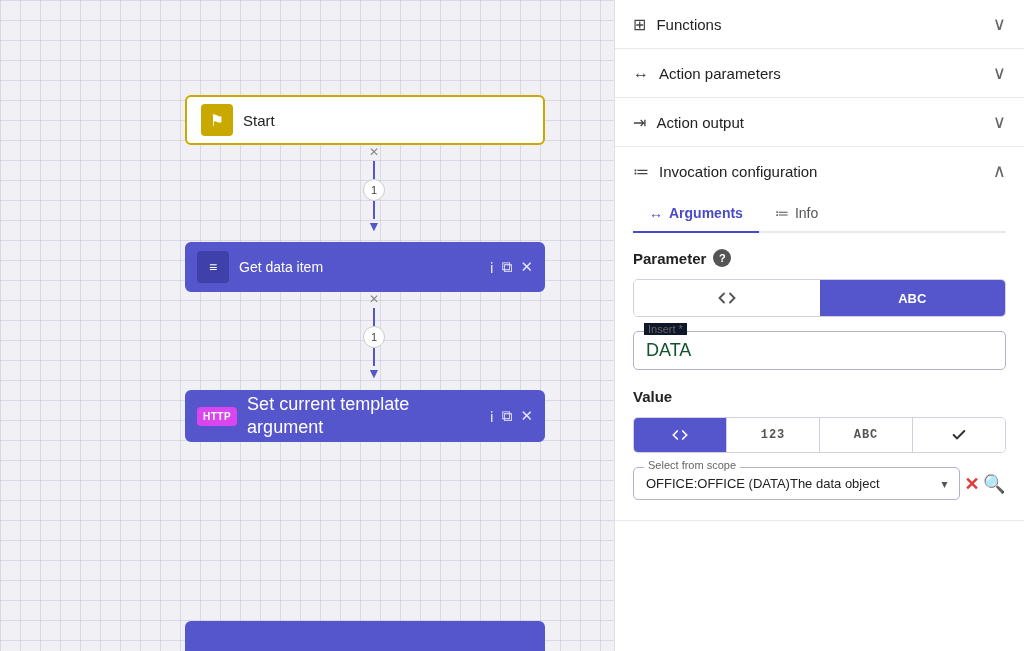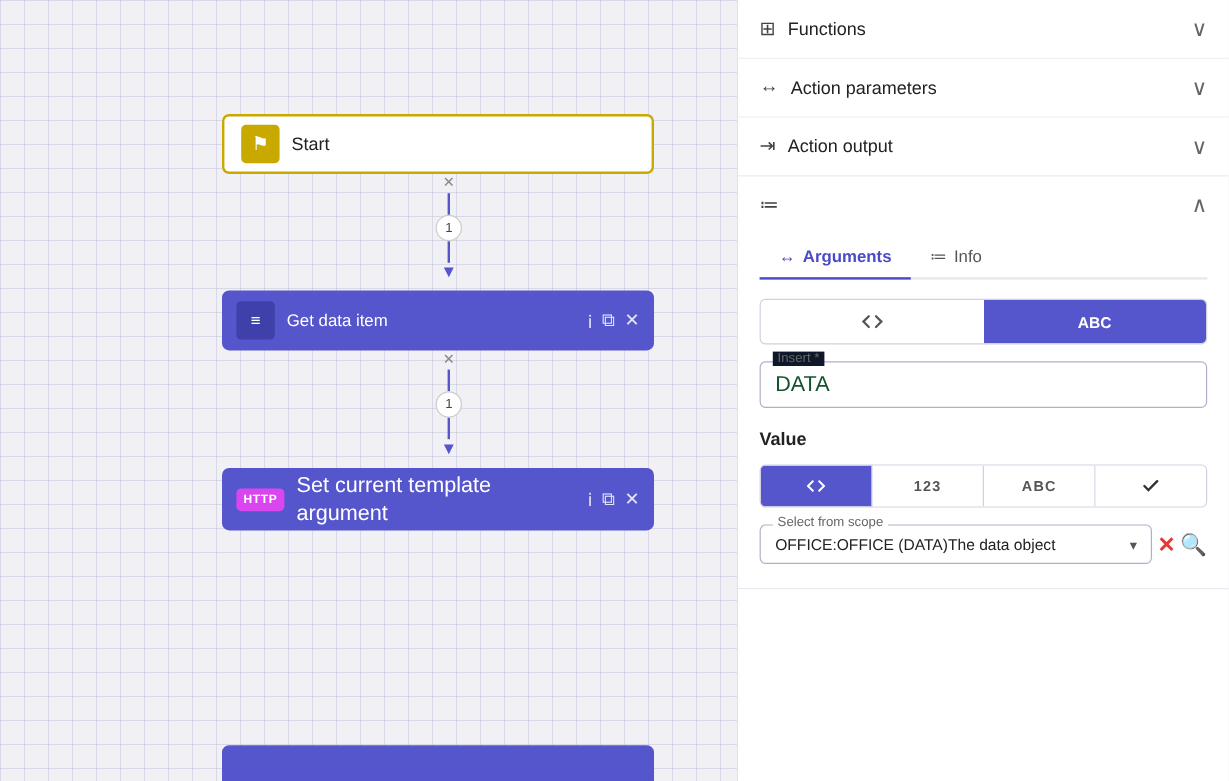--- a/index.html
+++ b/index.html
@@ -195,20 +195,21 @@
       padding: 9px 0;
       text-align: center;
       cursor: pointer;
       font-size: 12px;
       font-weight: 700;
       background: #fff;
       color: #555;
       border: none;
       border-right: 1px solid #d0d0e0;
       letter-spacing: 1px;
+      font-family: Liberation Mono, monospace;
     }
     .value-type-btn:last-child { border-right: none; }
     .value-type-btn.active {
       background: #5555cc;
       color: #fff;
     }
     .value-type-btn.check-active {
       background: #fff;
       color: #222;
     }
@@ -501,37 +502,42 @@
         <span>Action output</span>
       </div>
       <span class="accordion-chevron chevron-icon">∨</span>
     </div>
   </div>
 
   <div class="invocation-section">
     <div class="invocation-header">
       <div class="invocation-header-left">
         <span class="accordion-icon">≔</span>
+        <span>Invocation configuration</span>
       </div>
       <span class="accordion-chevron chevron-icon">∧</span>
     </div>
 
     <div class="invocation-body">
 
       <div class="tab-row">
         <div class="tab-item active">
           <span>↔</span>
           <span>Arguments</span>
         </div>
         <div class="tab-item">
           <span>≔</span>
           <span>Info</span>
         </div>
       </div>
 
+      <div class="param-label">
+        <span>Parameter</span>
+        <span class="help-icon">?</span>
+      </div>
 
       <div class="type-toggle">
         <button class="type-toggle-btn">
           <svg width="18" height="18" viewBox="0 0 24 24" fill="none" stroke="currentColor" stroke-width="2.5" stroke-linecap="round" style="vertical-align:middle">
             <polyline points="16 18 22 12 16 6"></polyline>
               <polyline points="8 6 2 12 8 18"></polyline>
           </svg>
         </button>
         <button class="type-toggle-btn active">ABC</button>
       </div>

